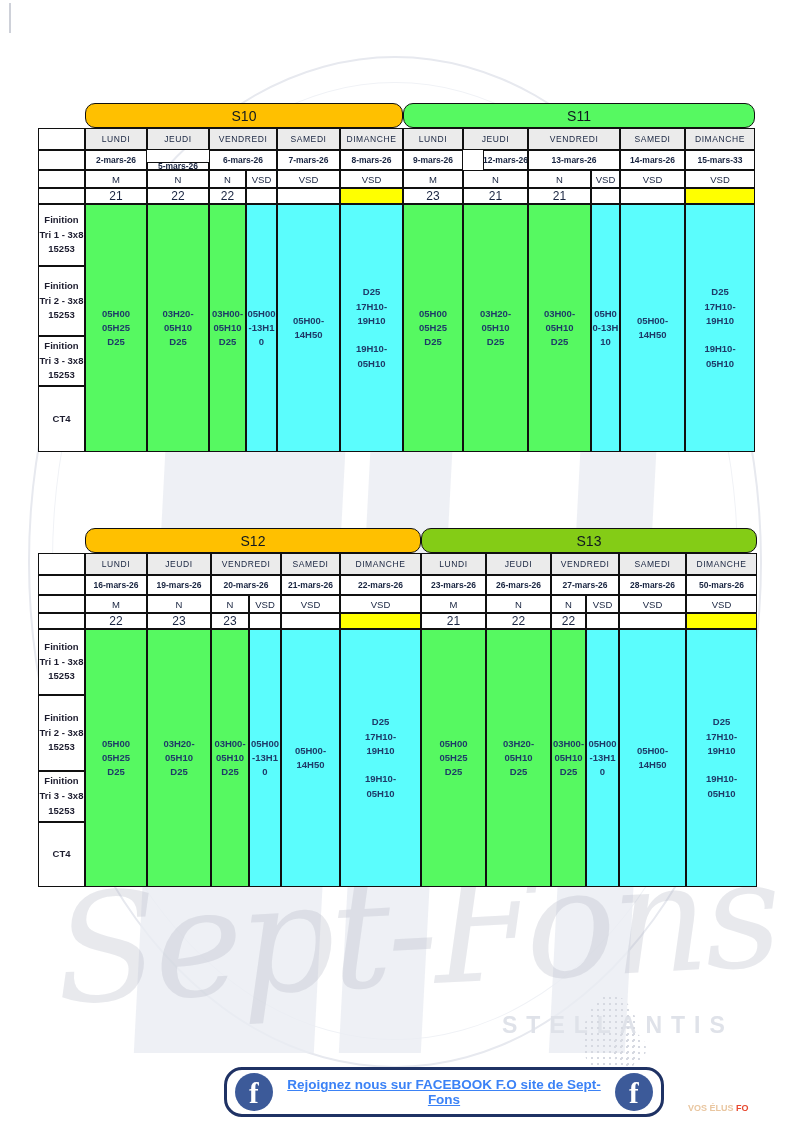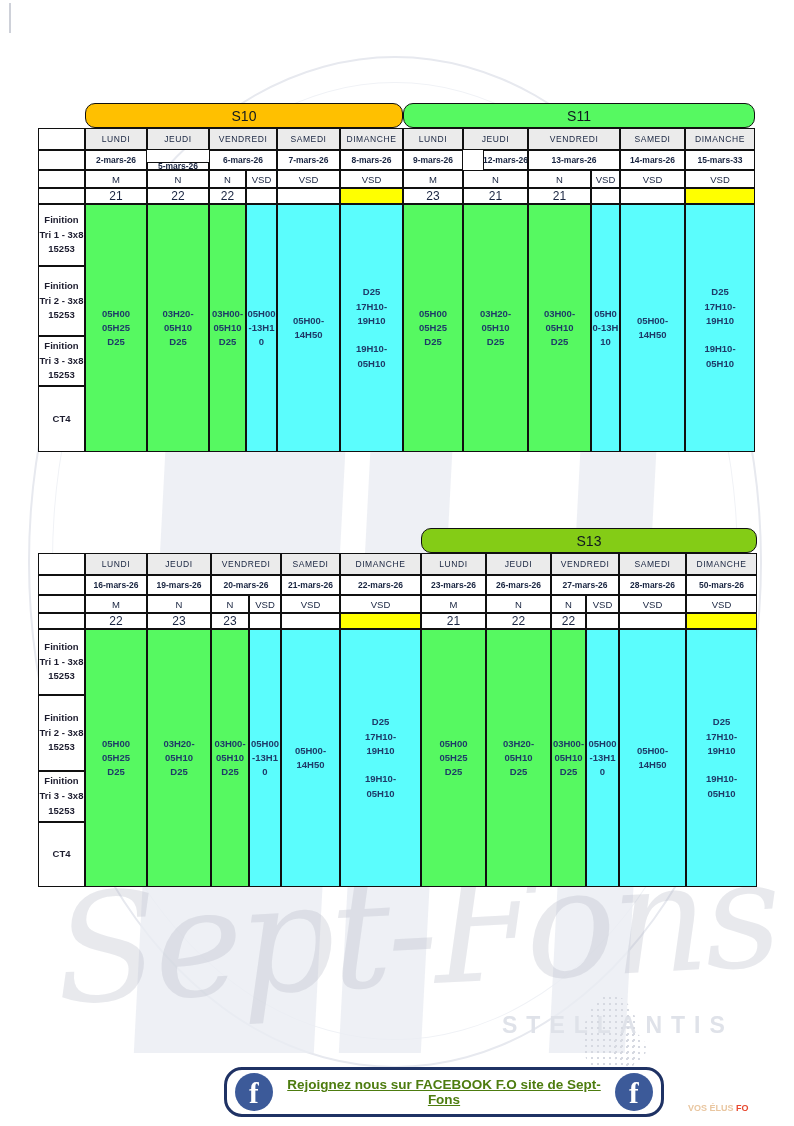--- a/index.html
+++ b/index.html
@@ -39,21 +39,21 @@
   .ln{width:100%;}
 
   
   #banner{position:absolute;left:224px;top:1067px;width:440px;height:50px;background:#fff;
     border:3px solid #1F3264;border-radius:18px;z-index:3;display:flex;align-items:center;
     justify-content:space-between;padding:0 8px;box-sizing:border-box;}
   .fb{width:38px;height:38px;border-radius:50%;background:#3C5A99;position:relative;
     overflow:hidden;flex:0 0 auto;}
   .fb span{position:absolute;left:14px;top:4px;color:#fff;font-size:29px;font-weight:700;
     font-family:"Liberation Serif",serif;}
-  #fb-text{flex:1;text-align:center;font-size:13.5px;font-weight:700;color:#4d7c0f;
+  #fb-text{flex:1;text-align:center;font-size:13.5px;font-weight:700;color:#3b82f6;
     text-decoration:underline;padding:0 0;}
 
   #credit{position:absolute;left:688px;top:1103px;z-index:3;font-size:9px;font-weight:700;white-space:nowrap;}
   #credit .c1{color:#E9C6A0;}
   #credit .c2{color:#E8482F;}
 </style>
 </head>
 <body>
 
 <div id="page">
@@ -217,20 +217,21 @@
           <div class="ln">15253</div>
         </div>
         <div class="cell legendc" style="grid-area: 8 / 1 / span 1 / span 1;">
           <div class="ln">Finition</div>
           <div class="ln">Tri 3 - 3x8</div>
           <div class="ln">15253</div>
         </div>
         <div class="cell legendc" style="grid-area: 9 / 1 / span 1 / span 1;">
           <div class="ln">CT4</div>
         </div>
+        <div class="cell wk" style="grid-area: 1 / 2 / span 1 / span 6; background: rgb(255, 192, 0);">S12</div>
         <div class="cell day" style="grid-area: 2 / 2 / span 1 / span 1;">LUNDI</div>
         <div class="cell date" style="grid-area: 3 / 2 / span 1 / span 1;">16-mars-26</div>
         <div class="cell shift" style="grid-area: 4 / 2 / span 1 / span 1;">M</div>
         <div class="cell crew" style="grid-area: 5 / 2 / span 1 / span 1;">22</div>
         <div class="cell bodyc" style="grid-area: 6 / 2 / span 4 / span 1; background: rgb(86, 249, 97);">
           <div class="ln">05H00</div>
           <div class="ln">05H25</div>
           <div class="ln">D25</div>
         </div>
         <div class="cell day" style="grid-area: 2 / 3 / span 1 / span 1;">JEUDI</div>

